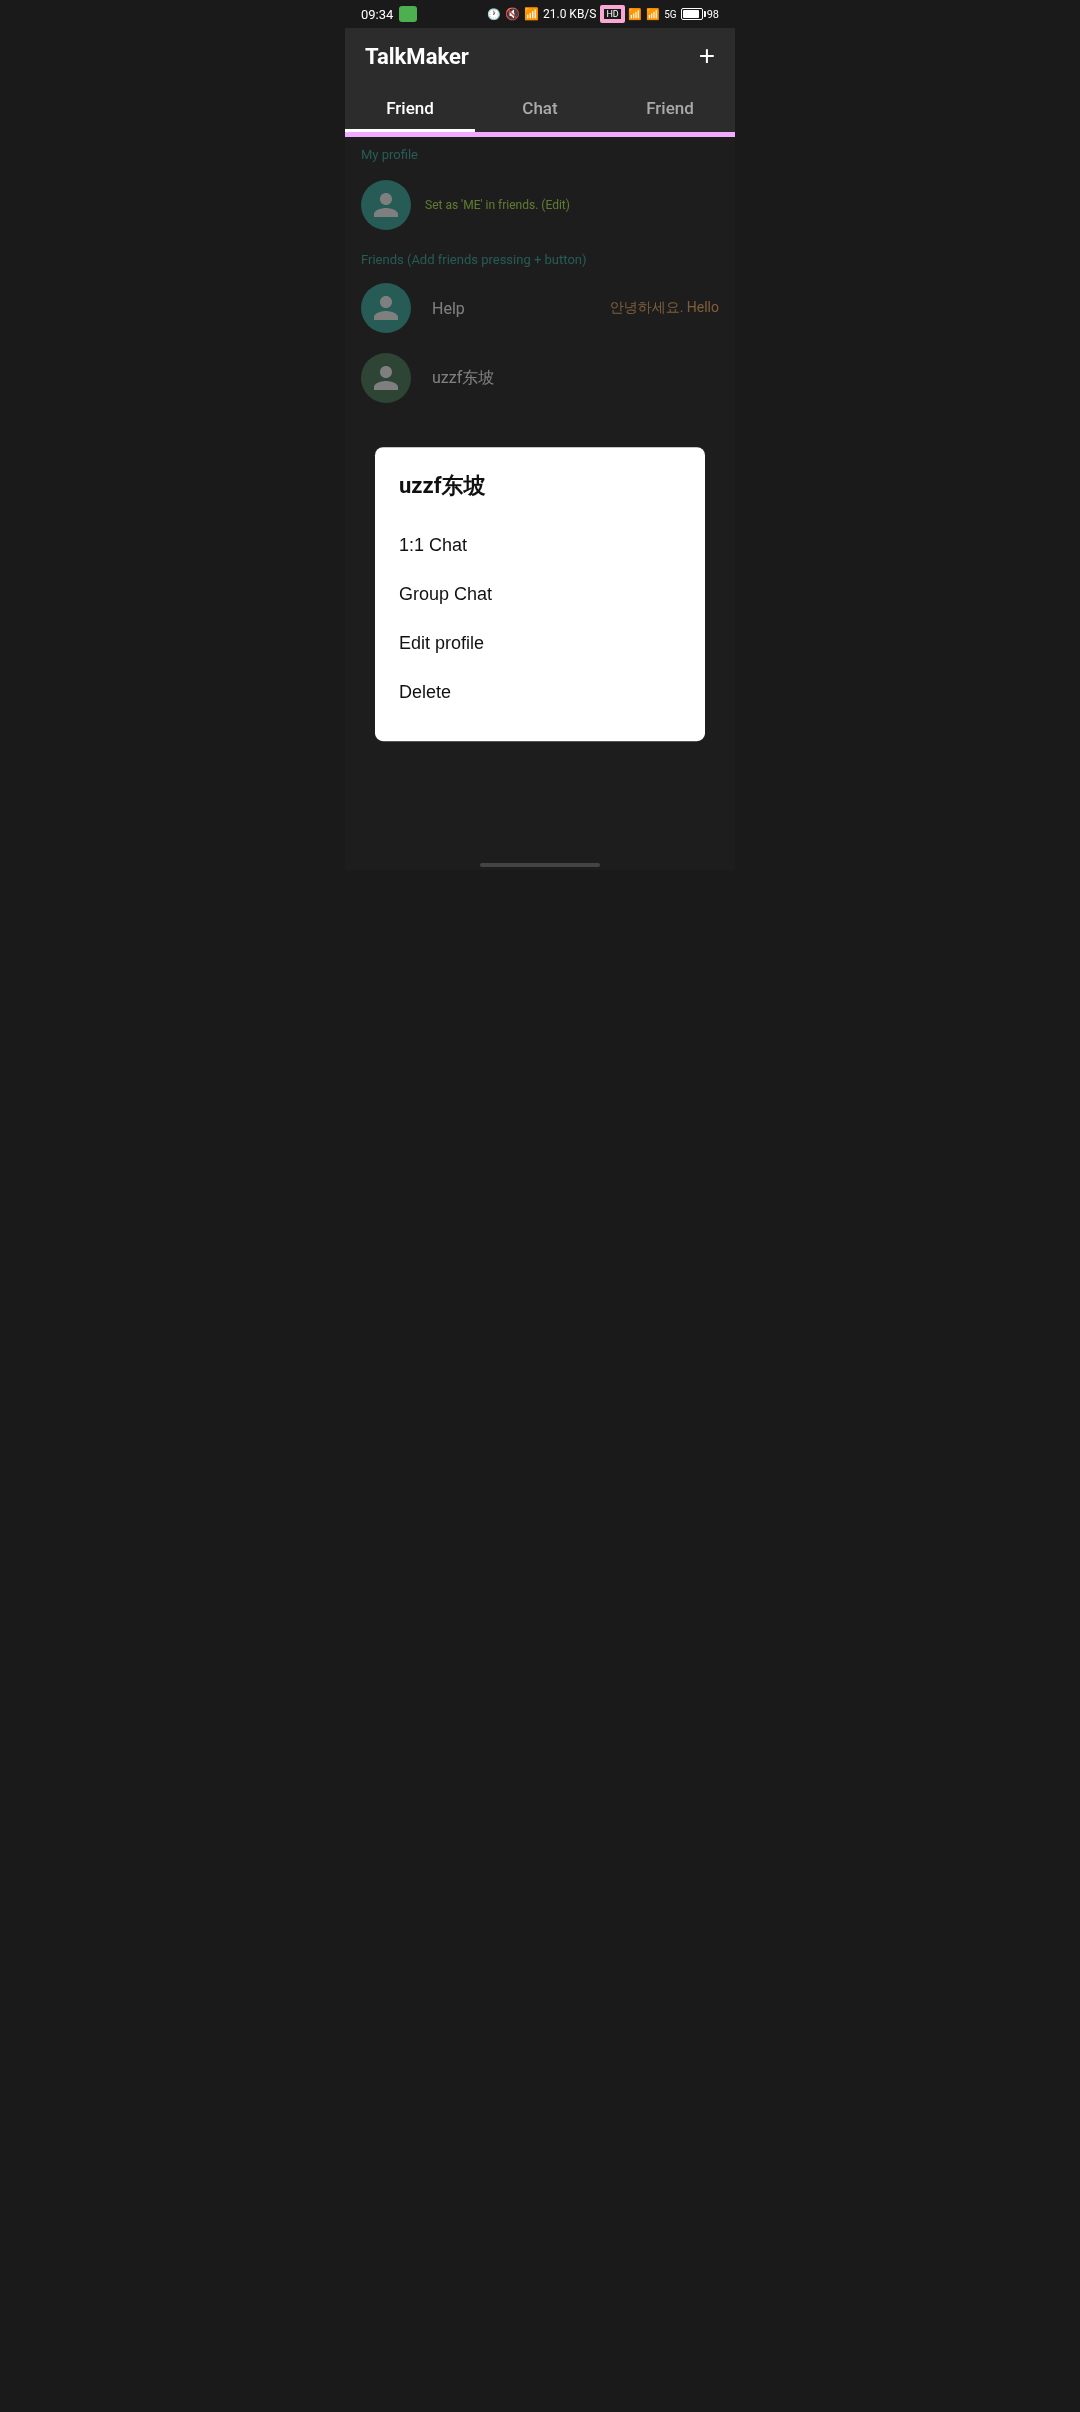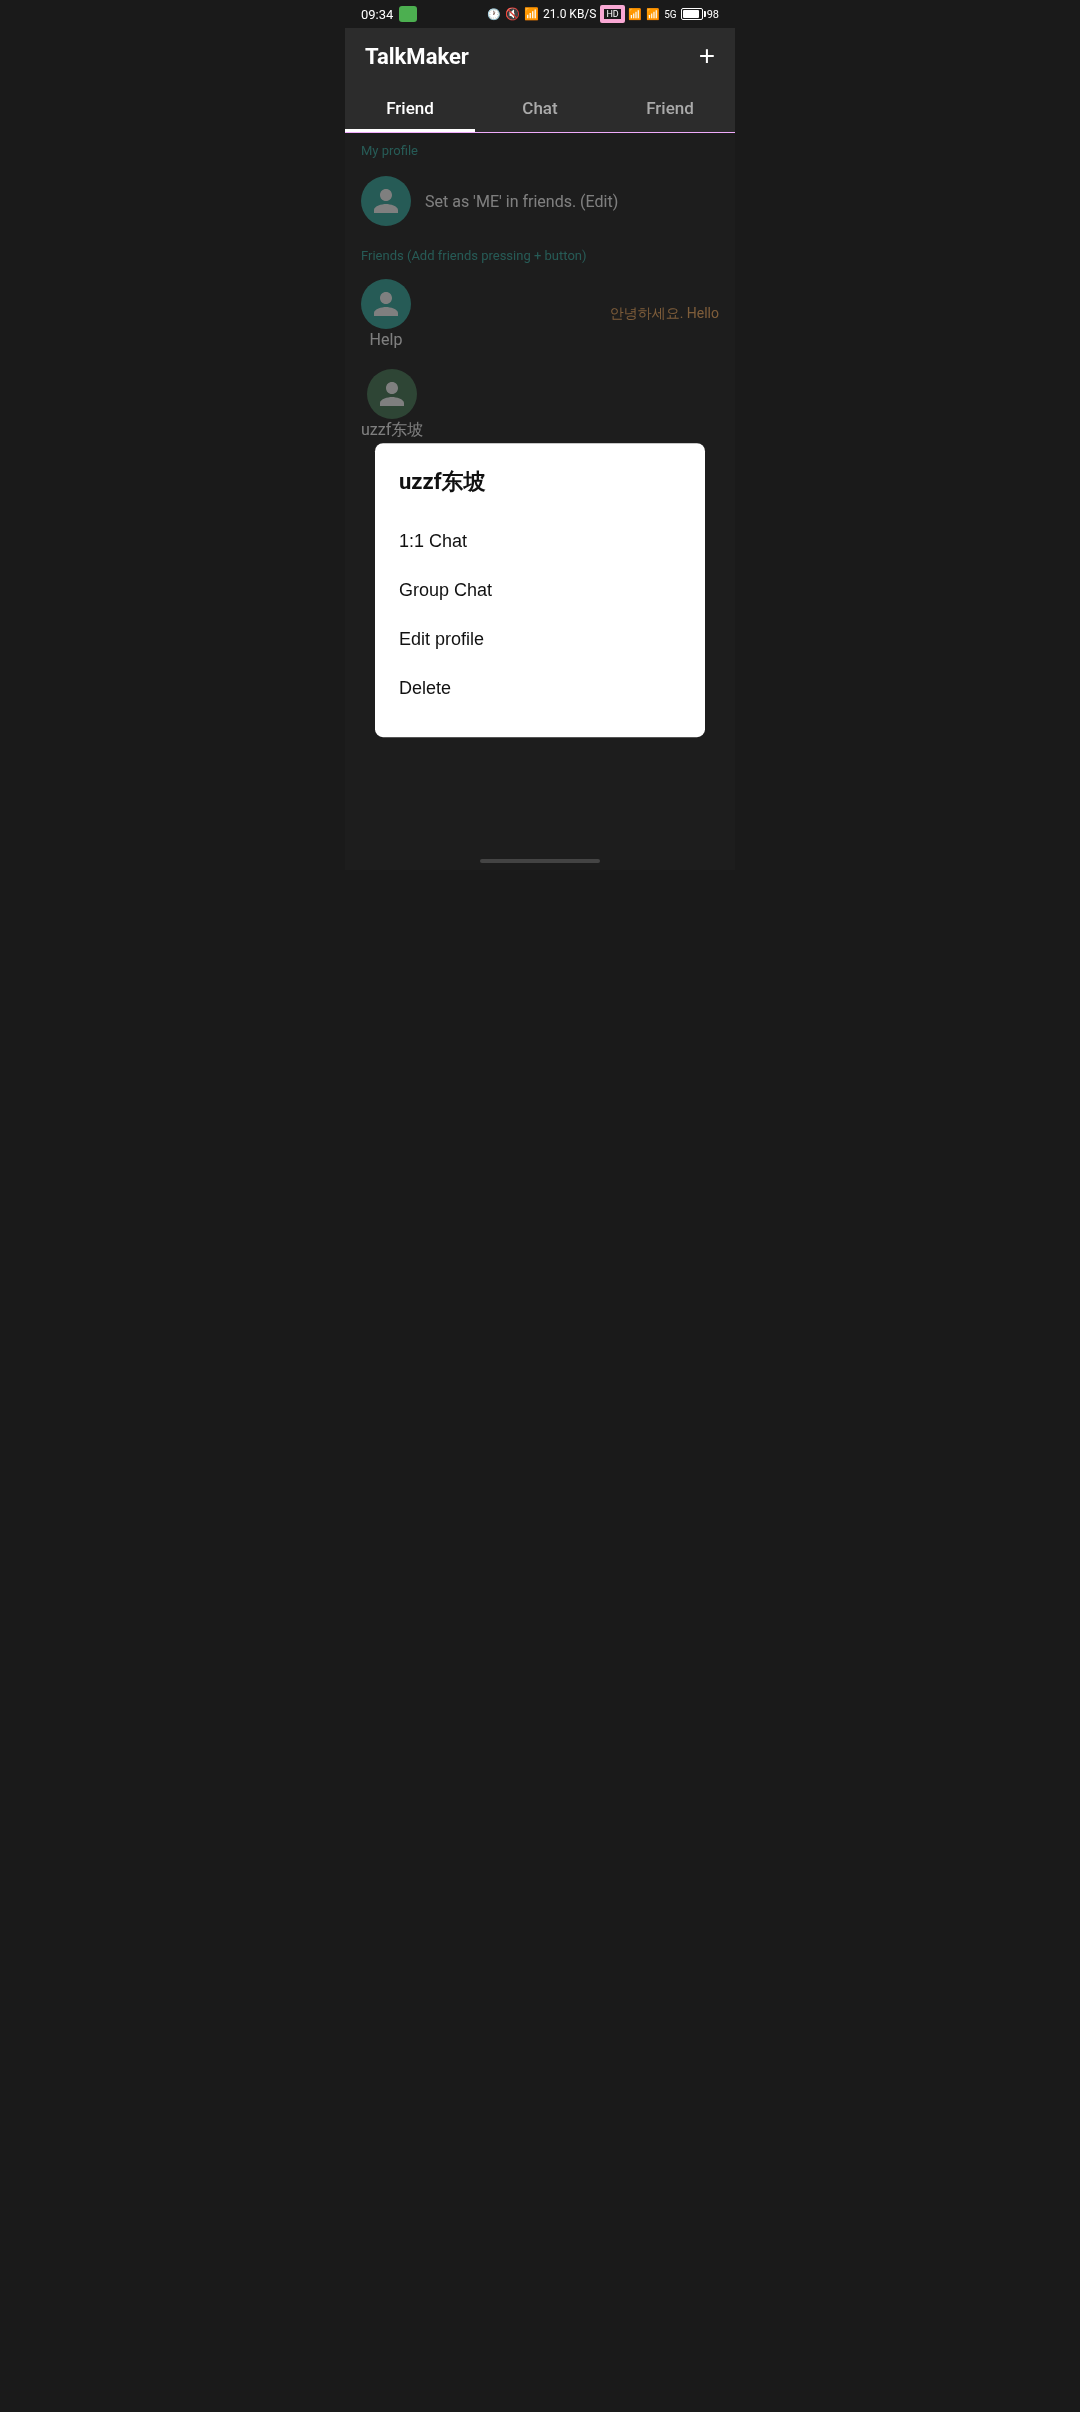--- a/index.html
+++ b/index.html
@@ -104,21 +104,21 @@
       background: none;
       border: none;
       cursor: pointer;
       line-height: 1;
     }
 
     
     .tabs {
       background: #2c2c2c;
       display: flex;
-      border-bottom: 1px solid #f0abfc;
+      border-bottom: 5px solid #f0abfc;
     }
 
     .tab {
       flex: 1;
       height: 48px;
       display: flex;
       align-items: center;
       justify-content: center;
       color: #aaa;
       font-size: 17px;
@@ -164,37 +164,36 @@
       justify-content: center;
     }
 
     .avatar svg {
       width: 30px;
       height: 30px;
       fill: white;
     }
 
     .profile-name {
-      color: #ffffff;
-      font-size: 16px;
+      color: #bef264;
+      font-size: 12px;
     }
 
     .friend-item {
       display: flex;
       align-items: center;
       padding: 10px 16px;
       gap: 14px;
       justify-content: space-between;
     }
 
     .friend-left {
       display: flex;
       align-items: center;
-      gap: 1px;
-      flex-direction: column;
+      gap: 21px;
     }
 
     .friend-name {
       color: white;
       font-size: 16px;
     }
 
     .friend-message {
       color: #fdba74;
       font-size: 14px;

